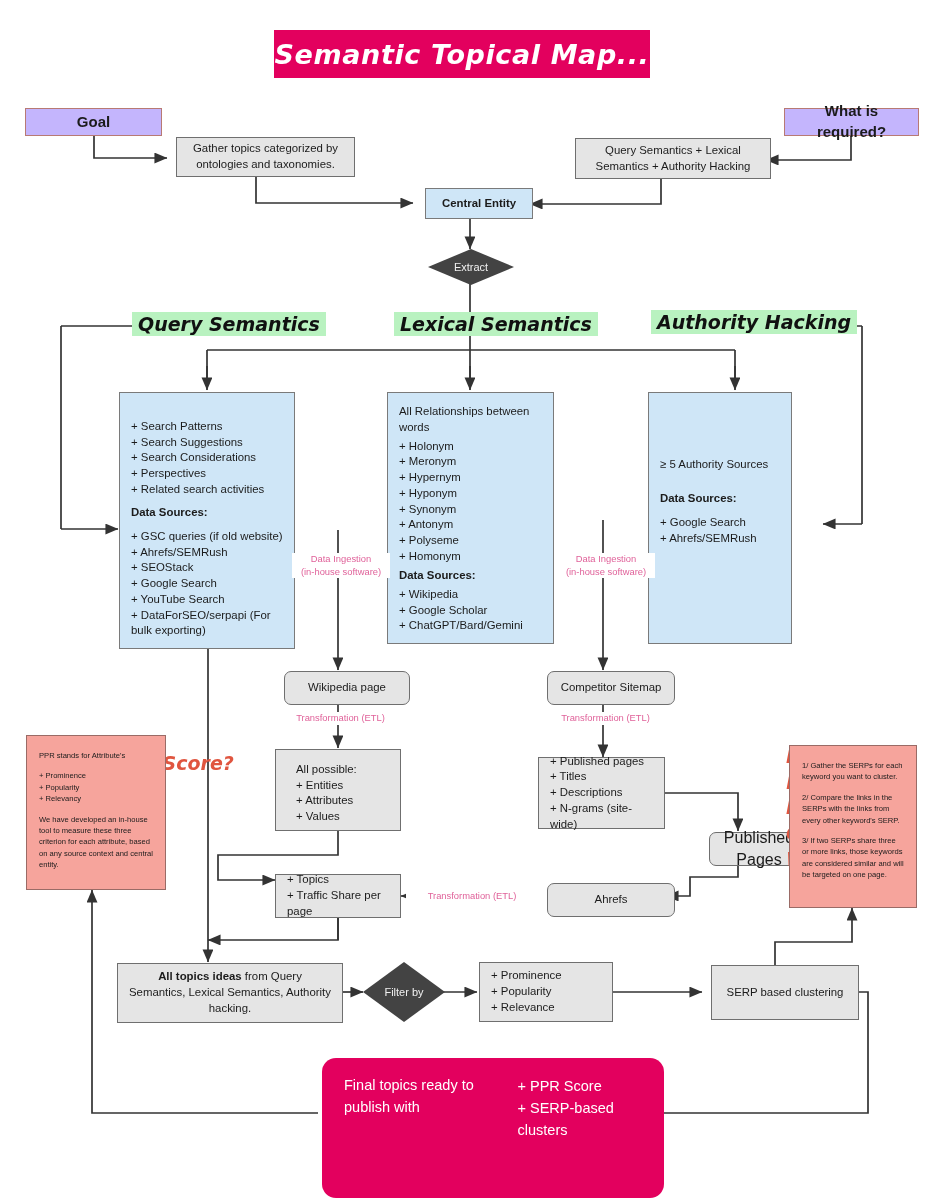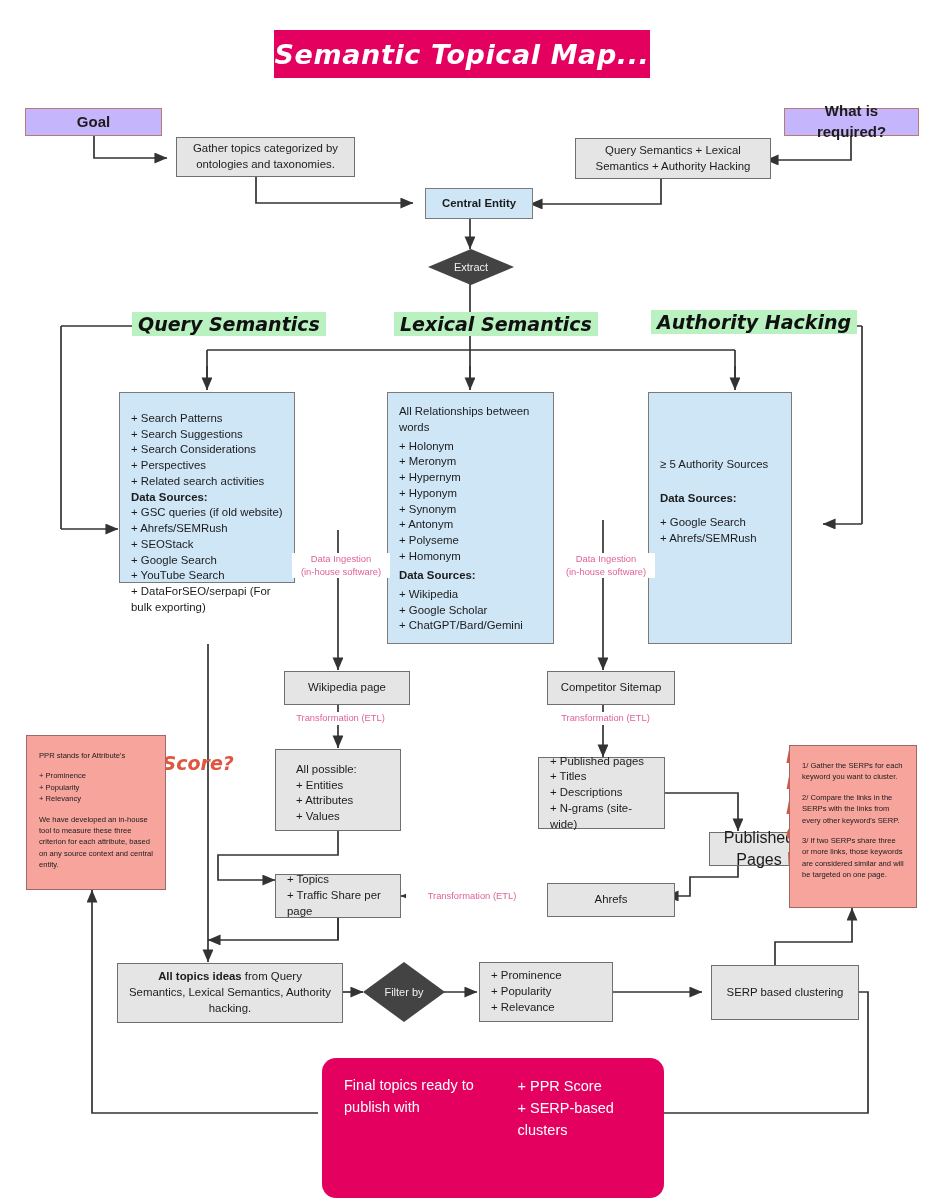--- a/index.html
+++ b/index.html
@@ -11,21 +11,21 @@
   .node{position:absolute;box-sizing:border-box;}
 
   .box{border:1.3px solid #6f6f6f;background:#e5e5e5;display:flex;flex-direction:column;
        justify-content:center;padding:9px 11px;font-size:11.4px;line-height:1.38;}
   .box.center{align-items:center;text-align:center;margin-left:9px;}
   .box.blue{background:#cfe6f7;border-color:#7a7a7a;}
   .box.pinkhdr{background:#c4b5fd;border-color:#b87a74;align-items:center;text-align:center;
        font-weight:bold;font-size:15px;}
   .box.pinknote{background:#f6a49c;border-color:#9a6b66;font-size:7.6px;line-height:1.5;
        padding:14px 12px;justify-content:flex-start;}
-  .box.thin{padding:16px 10px;}
+  .box.thin{padding:16px 10px;border-radius:7px;}
 
   .title-banner{position:absolute;background:#e3005e;display:flex;align-items:center;
        justify-content:center;}
   .title-banner span{font-family:"DejaVu Sans",sans-serif;font-style:italic;font-weight:bold;
        color:#ffffff;font-size:27px;letter-spacing:.6px;}
 
   .script-head{position:absolute;display:inline-block;background:#b9f2c0;
        font-family:"DejaVu Sans",sans-serif;font-style:italic;font-weight:bold;
        font-size:19px;color:#111;padding:1px 6px;white-space:nowrap;}
 
@@ -160,21 +160,21 @@
   </div>
 
   <div class="diamond" style="left:428px;top:249px;width:86px;height:36px;">
     <span>Extract</span>
   </div>
 
   <div class="script-head" style="left:132px;top:312px;"><span>Query Semantics</span></div>
   <div class="script-head" style="left:394px;top:312px;"><span>Lexical Semantics</span></div>
   <div class="script-head" style="left:651px;top:310px;"><span>Authority Hacking</span></div>
 
-  <div class="node box blue" style="left:119px;top:392px;width:176px;height:191px;justify-content:flex-start;padding-top:18px;">
+  <div class="node box blue" style="left:119px;top:392px;width:176px;height:257px;justify-content:flex-start;padding-top:26px;">
     <span class="ln">+ Search Patterns</span>
     <span class="ln">+ Search Suggestions</span>
     <span class="ln">+ Search Considerations</span>
     <span class="ln">+ Perspectives</span>
     <span class="ln">+ Related search activities</span>
     <span class="gap"></span>
     <span class="ln b">Data Sources:</span>
     <span class="gap"></span>
     <span class="ln">+ GSC queries (if old website)</span>
     <span class="ln">+ Ahrefs/SEMRush</span>

